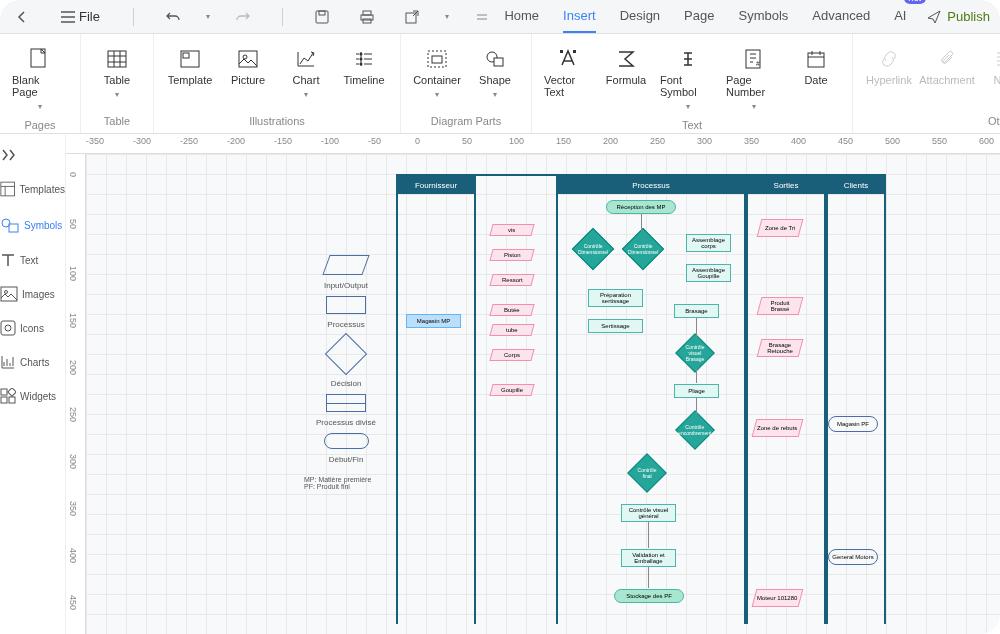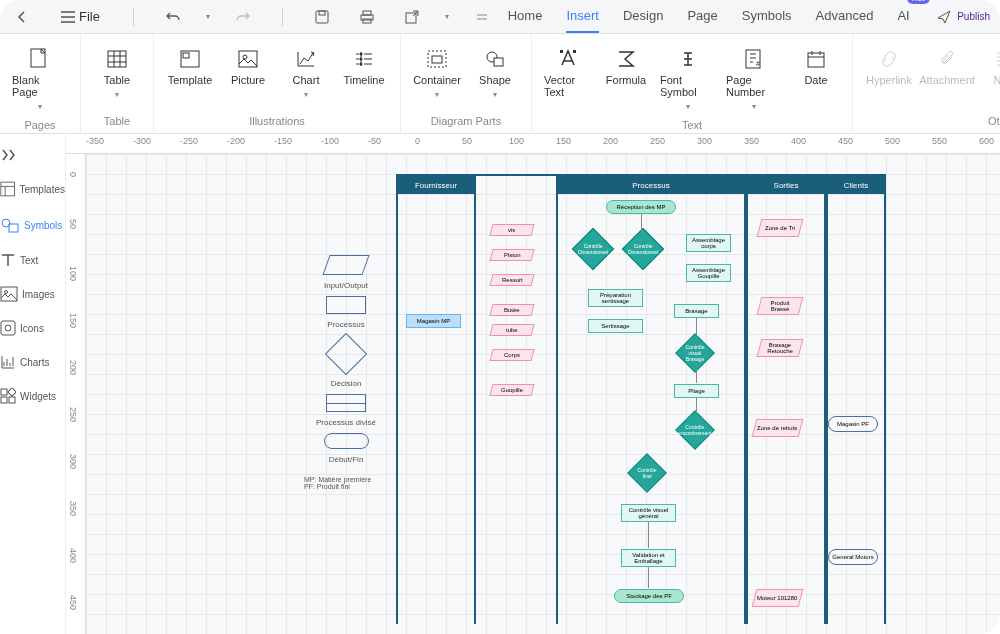--- a/index.html
+++ b/index.html
@@ -7,21 +7,21 @@
 .topbar{display:flex;align-items:center;height:34px;padding:0 10px;background:#f5f6f8;border-bottom:1px solid #e0e0e0;}
 .topbar .grp{display:flex;align-items:center;gap:21px;}
 .ib{display:inline-flex;align-items:center;justify-content:center;width:24px;height:24px;color:#555;cursor:pointer;}
 .filebtn{display:flex;align-items:center;gap:4px;color:#333;font-size:13px;padding:4px 6px;cursor:pointer;}
 .sep{width:1px;height:18px;background:#d0d0d0;margin:0 6px;}
 .menutabs{display:flex;gap:24px;margin-left:auto;margin-right:auto;}
 .menutab{font-size:13px;color:#555;padding:8px 0;cursor:pointer;}
 .menutab.active{color:#3b82f6;border-bottom:2px solid #3b82f6;font-weight:500;}
 .ai{position:relative;}
 .hot{position:absolute;top:-8px;right:-20px;background:#6366f1;color:#fff;font-size:9px;font-style:italic;padding:1px 5px;border-radius:8px;}
-.publish{display:flex;align-items:center;gap:6px;color:#4c1d95;font-size:10px;cursor:pointer;margin-left:auto;}
+.publish{display:flex;align-items:center;gap:6px;color:#4d7c0f;font-size:13px;cursor:pointer;margin-left:auto;}
 .ribbon{height:100px;display:flex;border-bottom:1px solid #e0e0e0;background:#fff;}
 .rgroup{display:flex;flex-direction:column;border-right:1px solid #eee;padding:4px 10px;}
 .rgroup .tools{flex:1;display:flex;align-items:flex-start;gap:6px;padding-top:6px;}
 .rgroup .glabel{text-align:center;font-size:11px;color:#888;padding:4px 0 2px;}
 .tool{display:flex;flex-direction:column;align-items:center;justify-content:center;width:52px;padding:4px 2px;cursor:pointer;color:#333;font-size:11px;gap:4px;}
 .tool.disabled{color:#bbb;}
 .tool .ticon{width:22px;height:22px;display:flex;align-items:center;justify-content:center;}
 .tool.wide{width:60px;}
 .caret{font-size:8px;color:#888;}
 .side{position:absolute;left:0;top:134px;bottom:0;width:66px;background:#fff;border-right:1px solid #eee;display:flex;flex-direction:column;align-items:center;padding-top:6px;gap:2px;}

